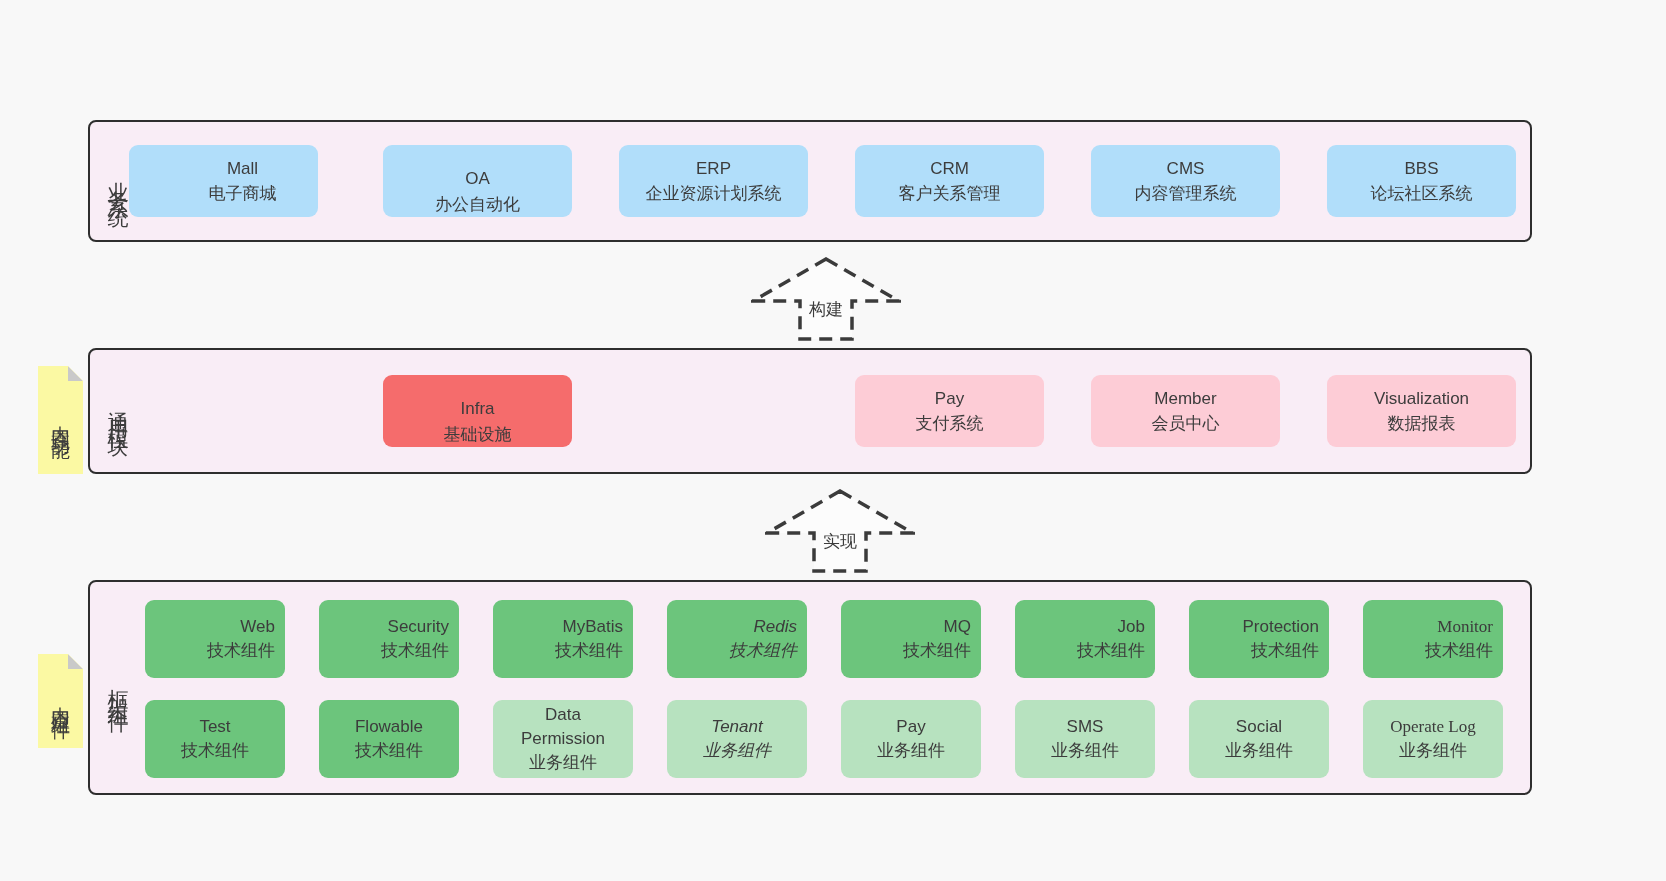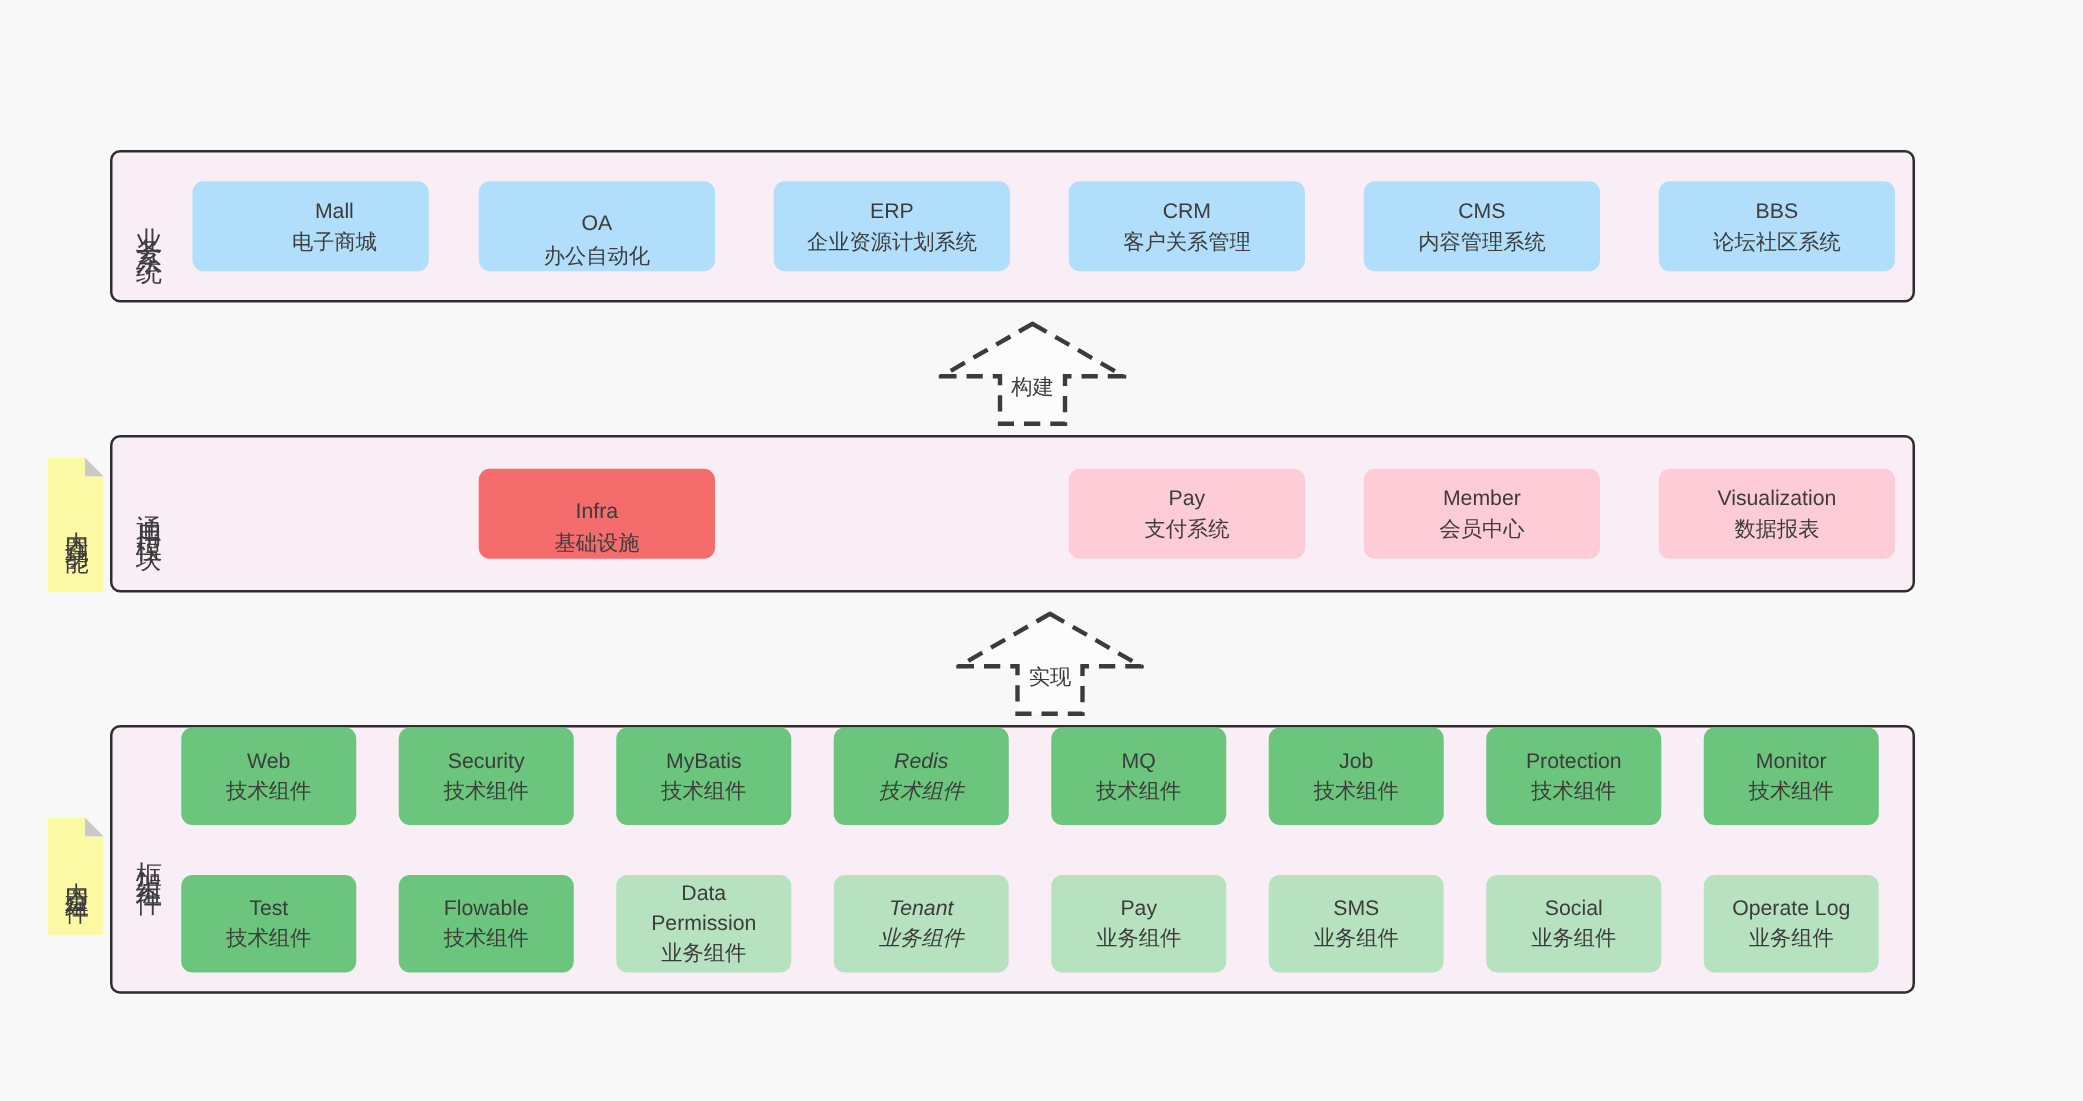--- a/index.html
+++ b/index.html
@@ -14,32 +14,32 @@
 
   .band-label{position:absolute;left:14px;top:50%;transform:translateY(-50%);
         writing-mode:vertical-rl;text-orientation:upright;
         font-size:21px;letter-spacing:8px;color:var(--box_text,#3c3c3c);}
 
   .box{position:absolute;box-sizing:border-box;border-radius:9px;
        display:flex;flex-direction:column;align-items:center;justify-content:center;
        text-align:center;font-size:17px;line-height:1.5;color:var(--box_text,#3c3c3c);padding:0 10px;}
   .band1 .box,.band2 .box{width:189px;height:72px;top:50%;transform:translateY(-50%);}
   .band3 .box{width:140px;height:78px;line-height:1.4;}
-  .band3 .r1{top:0;}
+  .band3 .r1{top:18px;align-items:flex-end;}
   .band3 .r2{top:118px;}
 
   .blue{background:var(--blue,#b1defa);}
   .red{background:var(--red,#f56c6c);}
   .pink{background:var(--pink,#fdccd6);}
   .gdark{background:var(--green_dark,#6cc57c);}
   .glight{background:var(--green_light,#b7e2bf);}
 
-  .c1{left:64px;padding-left:48px;} .c2{left:293px;justify-content:flex-end;} .c3{left:529px;} .c4{left:765px;} .c5{left:1001px;} .c6{left:1237px;}
+  .c1{left:39px;padding-left:48px;} .c2{left:293px;justify-content:flex-end;} .c3{left:529px;} .c4{left:765px;} .c5{left:1001px;} .c6{left:1237px;}
   .k1{left:55px;} .k2{left:229px;} .k3{left:403px;} .k4{left:577px;font-style:italic;}
-  .k5{left:751px;} .k6{left:925px;} .k7{left:1099px;} .k8{left:1273px;}
+  .k5{left:751px;} .k6{left:925px;} .k7{left:1099px;} .k8{left:1273px;font-family:Liberation Serif, serif;}
 
   .note{position:absolute;left:38px;width:45px;background:var(--note_bg,#fbf9a3);
         clip-path:polygon(0 0,calc(100% - 15px) 0,100% 15px,100% 100%,0 100%);
         display:flex;align-items:center;justify-content:center;}
   .note::after{content:"";position:absolute;top:0;right:0;width:0;height:0;
         border-left:15px solid var(--note_fold,#c9c9c9);border-top:15px solid transparent;}
   .note1{top:366px;height:108px;}
   .note2{top:654px;height:94px;}
   .note-text{writing-mode:vertical-rl;text-orientation:upright;
         font-size:19px;letter-spacing:5px;color:var(--box_text,#3c3c3c);}

